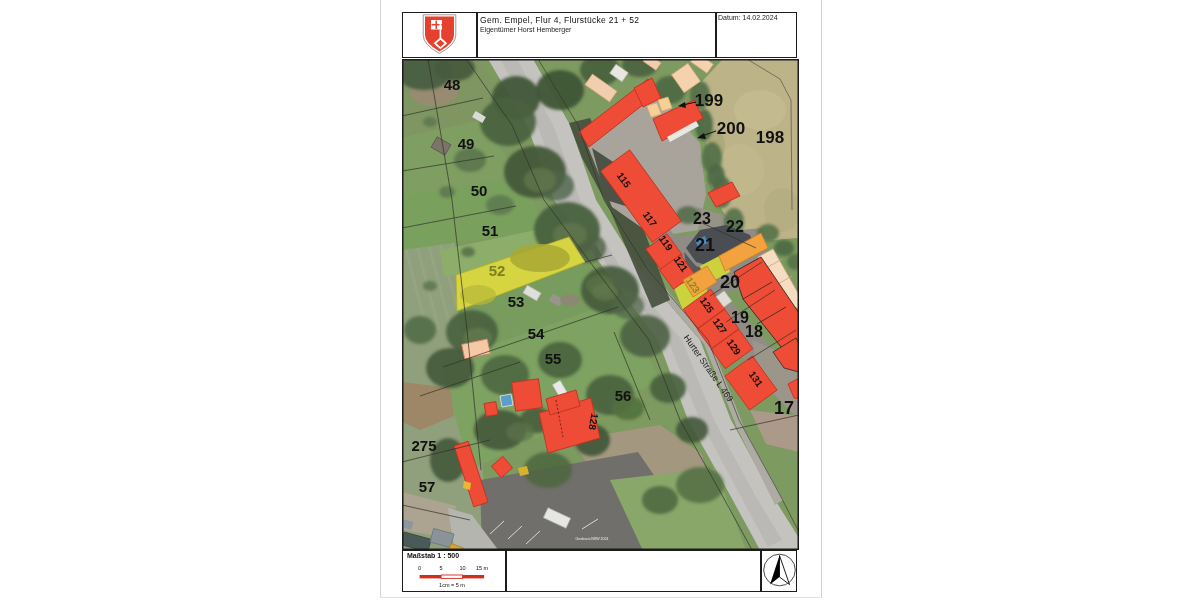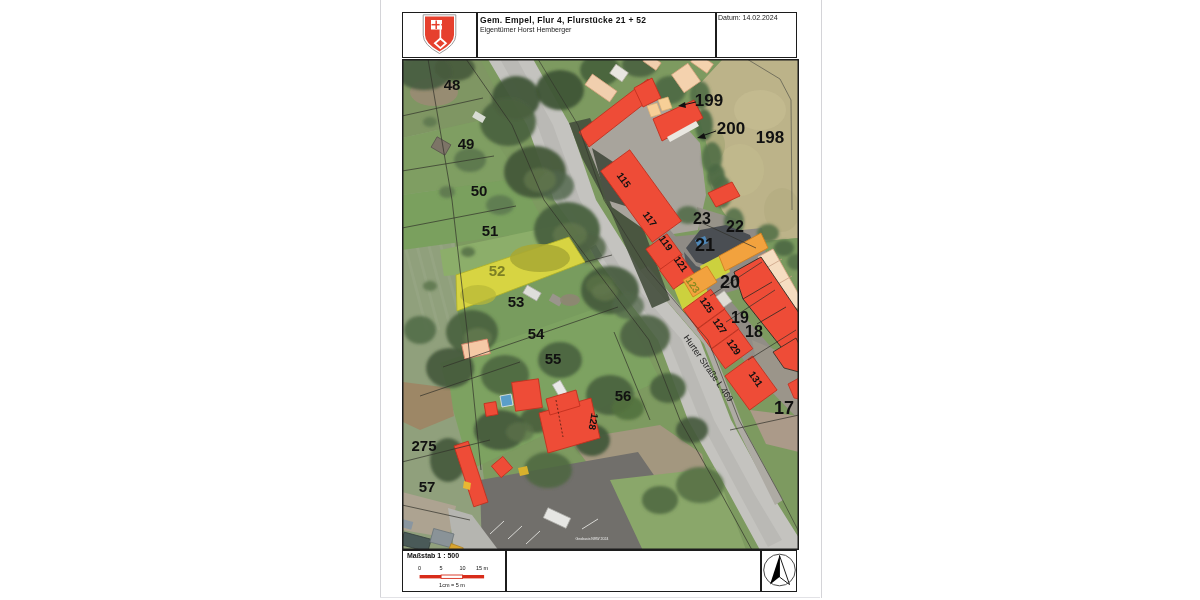--- a/index.html
+++ b/index.html
@@ -25,21 +25,21 @@
 
   <rect x="10" y="7" width="11" height="9.5" fill="#fff"></rect>
   <line x1="10.5" y1="11.7" x2="21" y2="11.7" stroke="#e6402e" stroke-width="1.5"></line>
   <line x1="15.2" y1="7.5" x2="15.2" y2="16" stroke="#e6402e" stroke-width="1.5"></line>
 
   <rect x="18.6" y="7" width="1.6" height="19" fill="#fff"></rect>
 
   <path d="M19.4 25.5 L24.9 30.3 L19.4 35.1 L13.9 30.3 Z" fill="none" stroke="#fff" stroke-width="1.8"></path>
 </svg>
 
-<div class="abs" style="left:480px;top:15px;font-size:8.5px;font-weight:700;color:#111;letter-spacing:0.28px;">Gem. Empel, Flur 4, Flurstücke 21 + 52</div>
+<div class="abs" style="left:480px;top:15px;font-size:8.5px;font-weight:400;color:#111;letter-spacing:0.28px;">Gem. Empel, Flur 4, Flurstücke 21 + 52</div>
 
 <div class="abs" style="left:480px;top:26px;font-size:7px;font-weight:400;color:#222;">Eigentümer Horst Hemberger</div>
 
 <div class="abs" style="left:718px;top:14px;font-size:7px;font-weight:400;color:#222;">Datum: 14.02.2024</div>
 
 <svg class="abs" style="left:402px;top:59px" width="397" height="491" viewBox="0 0 397 491">
 
 <rect x="0" y="0" width="397" height="491" fill="#7d9a60"></rect>
 
 <polygon points="0.0,0.0 28.0,0.0 65.0,271.0 82.0,421.0 82.0,491.0 0.0,491.0" fill="#90a07c"></polygon>

